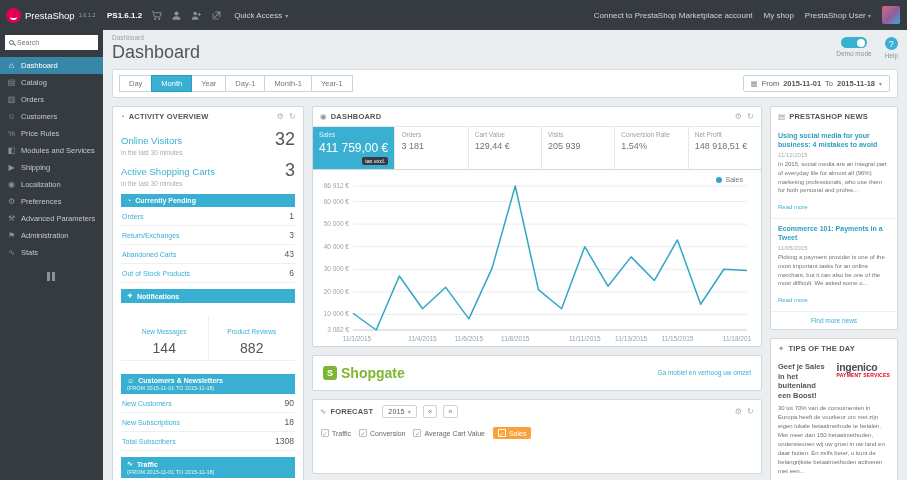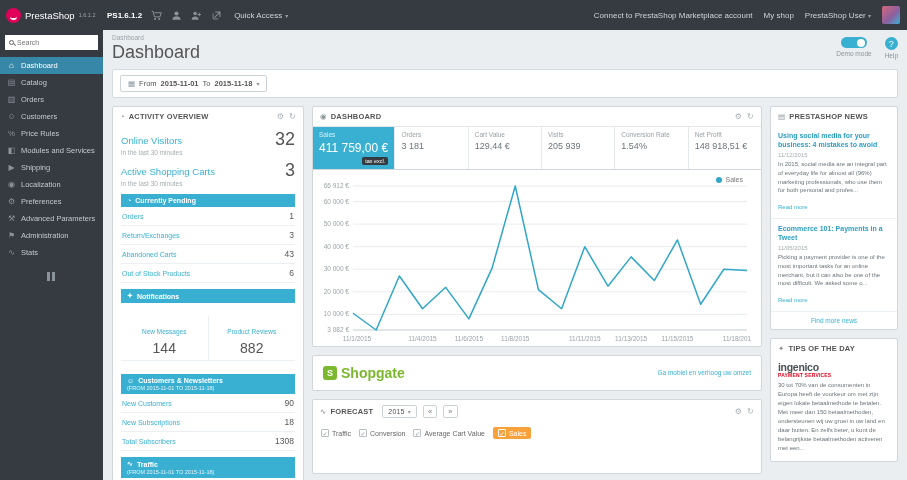--- a/index.html
+++ b/index.html
@@ -264,20 +264,28 @@
           <div class="tiny-label">Demo mode</div>
         </div>
         <div>
           <div class="help-circle">?</div>
           <div class="tiny-label">Help</div>
         </div>
       </div>
     </div>
 
     <div class="filter-bar">
+      <div class="btn-group">
+        <button class="fbtn">Day</button>
+        <button class="fbtn active">Month</button>
+        <button class="fbtn">Year</button>
+        <button class="fbtn">Day-1</button>
+        <button class="fbtn">Month-1</button>
+        <button class="fbtn">Year-1</button>
+      </div>
       <div class="date-btn">
         <span class="cal-icon">▦</span>
         <span>From</span>
         <b>2015-11-01</b>
         <span>To</span>
         <b>2015-11-18</b>
         <span class="caret" style="color:#8a949a">▾</span>
       </div>
     </div>
 
@@ -522,20 +530,21 @@
           </div>
           <a class="find-more">Find more news</a>
         </div>
 
         <div class="panel">
           <div class="panel-hd">
             <span class="hd-icon">✦</span>
             <span>TIPS OF THE DAY</span>
           </div>
           <div class="tips-head">
+            <div class="tips-heading">Geef je Sales in het buitenland een Boost!</div>
             <div class="ing">
               <div class="ing-name">ingenico</div>
               <div class="ing-sub">Payment services</div>
             </div>
           </div>
           <div class="tips-body">30 tot 70% van de consumenten in Europa heeft de voorkeur om met zijn eigen lokale betaalmethode te betalen. Met meer dan 150 betaalmethoden, ondersteunen wij uw groei in uw land en daar buiten. En zelfs beter, u kunt de belangrijkste betaalmethoden activeren met een...</div>
         </div>
       </div>
     </div>
   </div>

